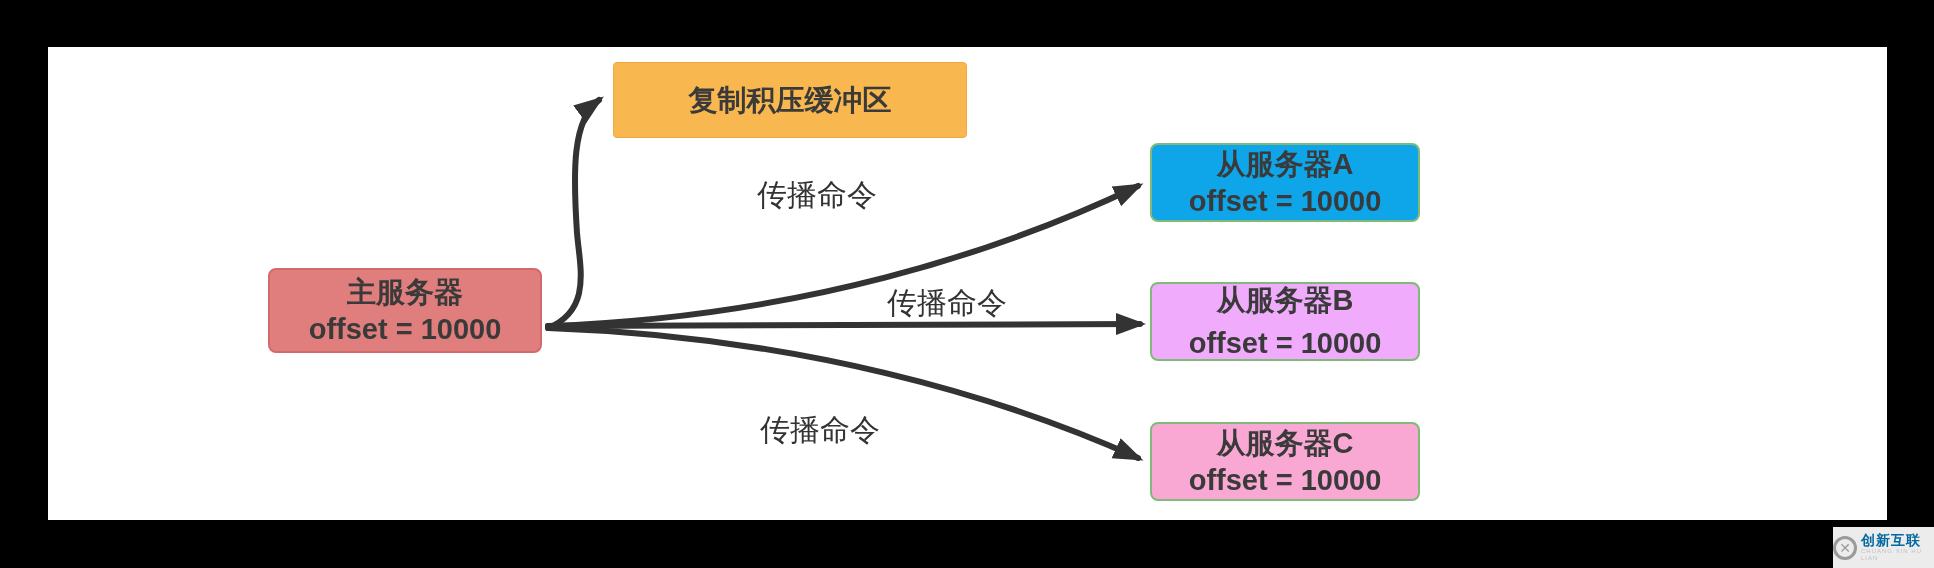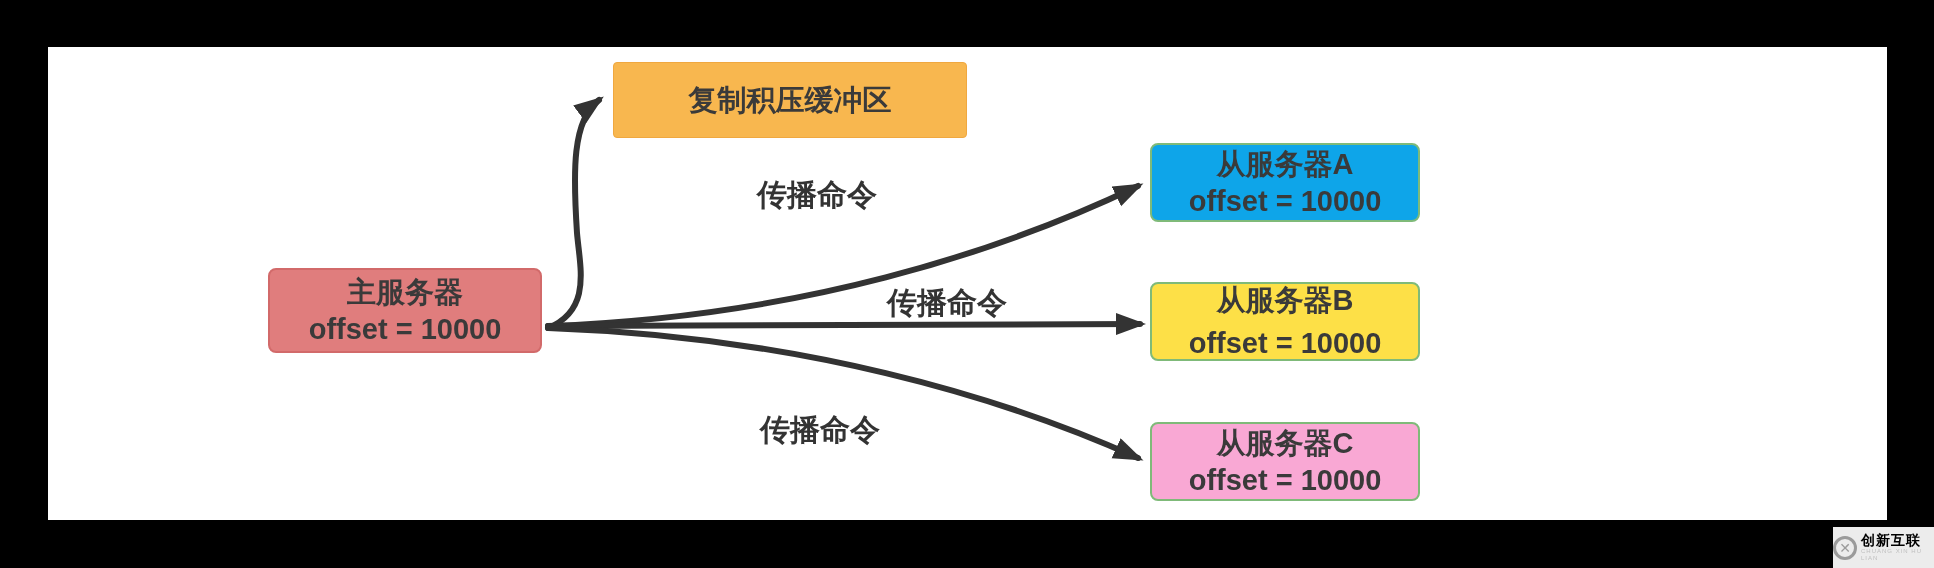--- a/index.html
+++ b/index.html
@@ -56,21 +56,21 @@
     border-radius: 4px;
   }
   .node-slave { border: 2px solid #7fba79; width: 270px; height: 79px; }
   .node-slave-a { left: 1150px; top: 143px; }
   .node-slave-b { left: 1150px; top: 282px; }
   .node-slave-c { left: 1150px; top: 422px; }
   .edge-label {
     position: absolute;
     transform: translateX(-50%);
     font-size: 30px;
-    font-weight: bold;
+    font-weight: normal;
     color: #333333;
     white-space: nowrap;
   }
   .edge-label-a { left: 817px; top: 175px; }
   .edge-label-b { left: 947px; top: 283px; }
   .edge-label-c { left: 820px; top: 410px; }
   .watermark {
     position: absolute;
     left: 1833px; top: 527px;
     width: 101px; height: 41px;
@@ -89,21 +89,21 @@
     font-size: 14px;
     font-weight: bold;
     line-height: 18px;
     text-align: center;
     flex: 0 0 auto;
   }
   .wm-text { display: flex; flex-direction: column; }
   .wm-brand {
     font-size: 14px;
     font-weight: bold;
-    color: #000000;
+    color: #0369a1;
     letter-spacing: 1px;
     line-height: 15px;
   }
   .wm-sub {
     font-size: 6px;
     color: #c0c0c0;
     letter-spacing: 1px;
     line-height: 7px;
   }
 </style>
@@ -133,21 +133,21 @@
 
 <div class="node node-backlog" style="background-color: rgb(248, 183, 79);">
   <div>复制积压缓冲区</div>
 </div>
 
 <div class="node node-slave node-slave-a" style="background-color: #0ea5e9;">
   <div>从服务器A</div>
   <div>offset = 10000</div>
 </div>
 
-<div class="node node-slave node-slave-b" style="background-color: #fde047; gap: 6px;">
+<div class="node node-slave node-slave-b" style="background-color: #f0abfc; gap: 6px;">
   <div>从服务器B</div>
   <div>offset = 10000</div>
 </div>
 
 <div class="node node-slave node-slave-c" style="background-color: #f9a8d4;">
   <div>从服务器C</div>
   <div>offset = 10000</div>
 </div>
 
 <div class="edge-label edge-label-a">传播命令</div>

